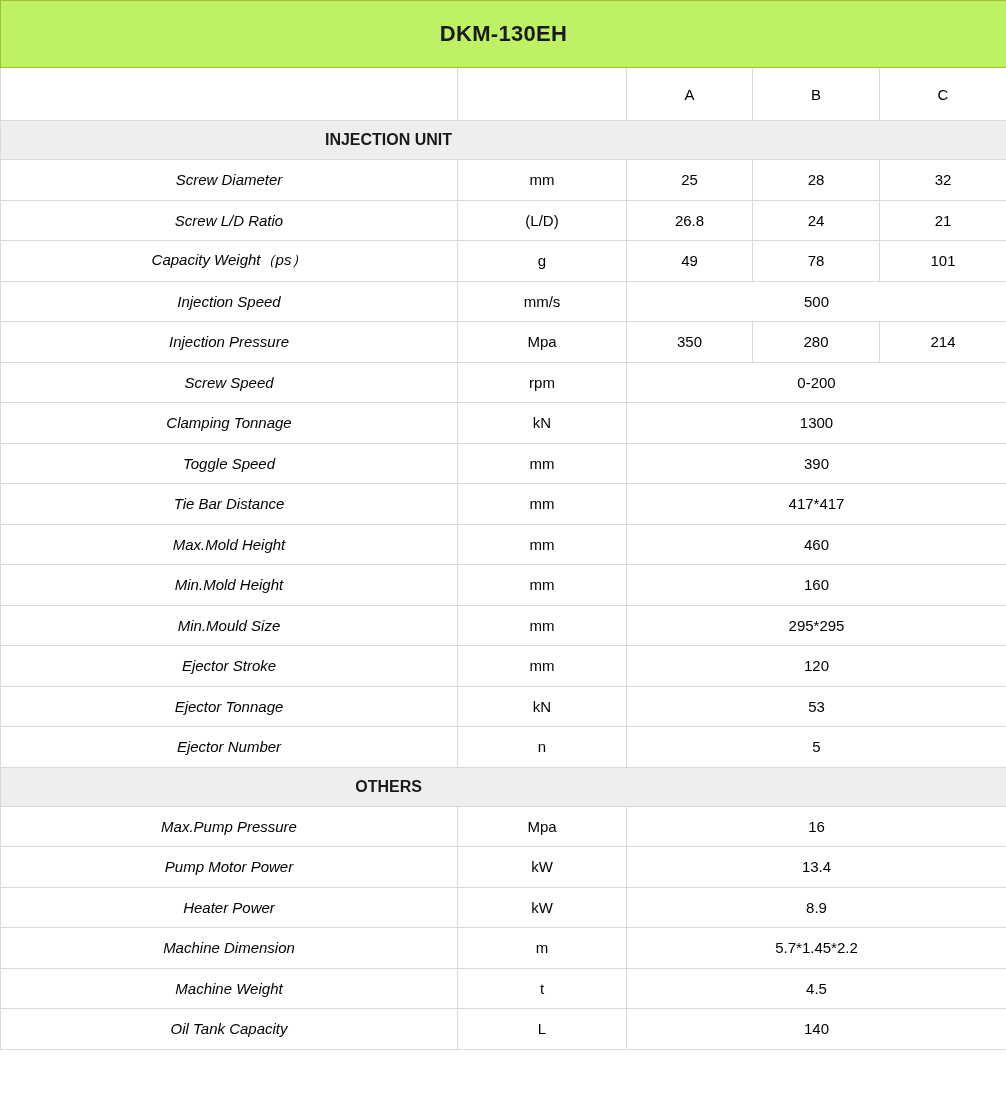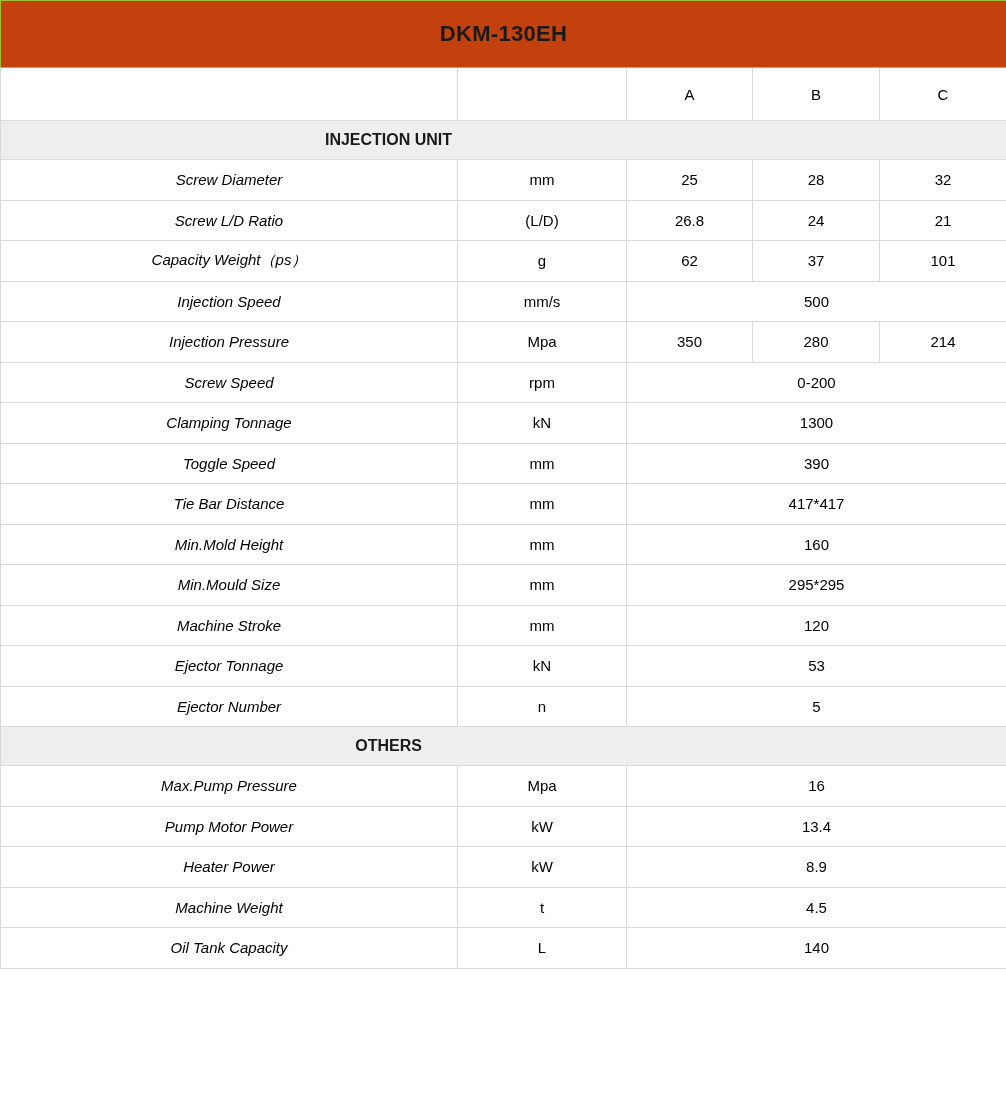--- a/index.html
+++ b/index.html
@@ -17,21 +17,21 @@
     width: 1006px;
     border-collapse: collapse;
     table-layout: fixed;
   }
   .spec-table td, .spec-table th {
     border: 1px solid #d9d9d9;
     padding: 0;
     font-weight: normal;
   }
   .title-bar td {
-    background: #c2410c;
+    background: #bef264;
     height: 66px;
     text-align: center;
     vertical-align: middle;
     font-size: 22px;
     font-weight: bold;
     color: #1a1a1a;
     border: 1px solid #9dc238;
     letter-spacing: 0.3px;
   }
   .col-head td {
@@ -115,22 +115,22 @@
       <tr class="data-row">
         <td class="name">Screw L/D Ratio</td>
         <td class="unit">(L/D)</td>
         <td>26.8</td>
         <td>24</td>
         <td>21</td>
       </tr>
       <tr class="data-row">
         <td class="name">Capacity Weight（ps）</td>
         <td class="unit">g</td>
-        <td>62</td>
-        <td>37</td>
+        <td>49</td>
+        <td>78</td>
         <td>101</td>
       </tr>
       <tr class="data-row">
         <td class="name">Injection Speed</td>
         <td class="unit">mm/s</td>
         <td colspan="3">500</td>
       </tr>
       <tr class="data-row">
         <td class="name">Injection Pressure</td>
         <td class="unit">Mpa</td>
@@ -152,31 +152,36 @@
         <td class="name">Toggle Speed</td>
         <td class="unit">mm</td>
         <td colspan="3">390</td>
       </tr>
       <tr class="data-row">
         <td class="name">Tie Bar Distance</td>
         <td class="unit">mm</td>
         <td colspan="3">417*417</td>
       </tr>
       <tr class="data-row">
+        <td class="name">Max.Mold Height</td>
+        <td class="unit">mm</td>
+        <td colspan="3">460</td>
+      </tr>
+      <tr class="data-row">
         <td class="name">Min.Mold Height</td>
         <td class="unit">mm</td>
         <td colspan="3">160</td>
       </tr>
       <tr class="data-row">
         <td class="name">Min.Mould Size</td>
         <td class="unit">mm</td>
         <td colspan="3">295*295</td>
       </tr>
       <tr class="data-row">
-        <td class="name">Machine Stroke</td>
+        <td class="name">Ejector Stroke</td>
         <td class="unit">mm</td>
         <td colspan="3">120</td>
       </tr>
       <tr class="data-row">
         <td class="name">Ejector Tonnage</td>
         <td class="unit">kN</td>
         <td colspan="3">53</td>
       </tr>
       <tr class="data-row">
         <td class="name">Ejector Number</td>
@@ -193,20 +198,25 @@
       </tr>
       <tr class="data-row">
         <td class="name">Pump Motor Power</td>
         <td class="unit">kW</td>
         <td colspan="3">13.4</td>
       </tr>
       <tr class="data-row">
         <td class="name">Heater Power</td>
         <td class="unit">kW</td>
         <td colspan="3">8.9</td>
+      </tr>
+      <tr class="data-row">
+        <td class="name">Machine Dimension</td>
+        <td class="unit">m</td>
+        <td colspan="3">5.7*1.45*2.2</td>
       </tr>
       <tr class="data-row">
         <td class="name">Machine Weight</td>
         <td class="unit">t</td>
         <td colspan="3">4.5</td>
       </tr>
       <tr class="data-row">
         <td class="name">Oil Tank Capacity</td>
         <td class="unit">L</td>
         <td colspan="3">140</td>

